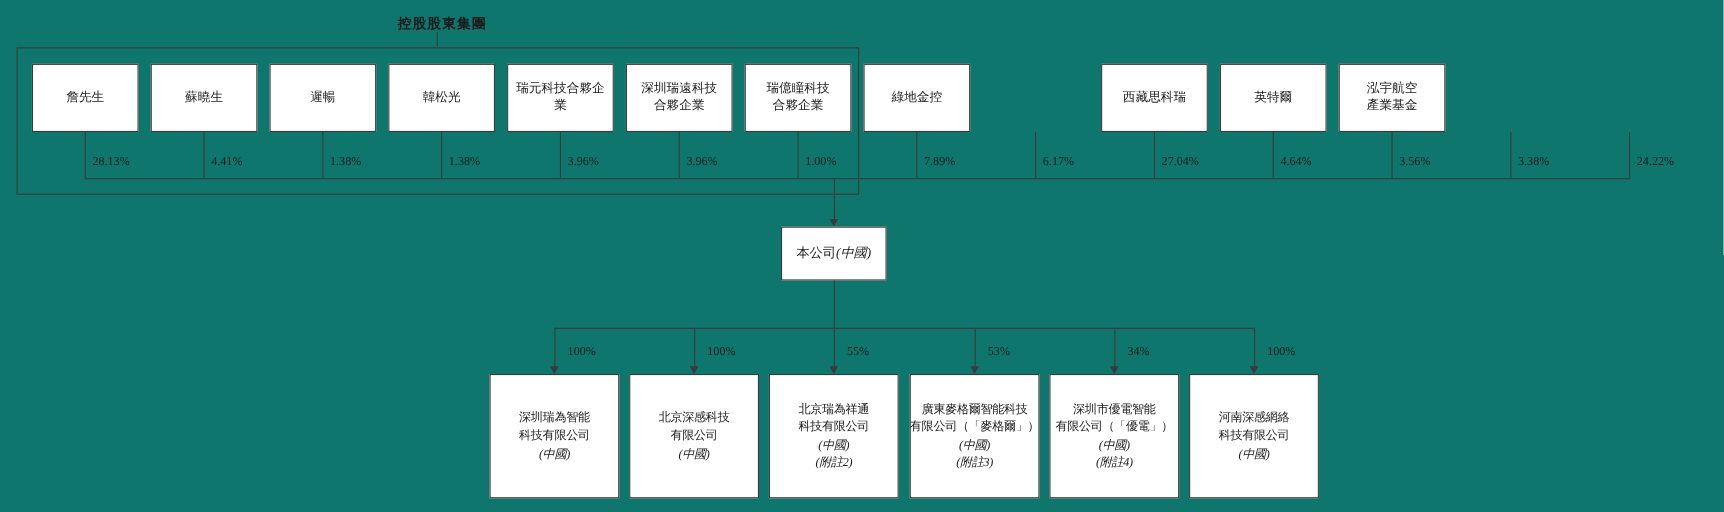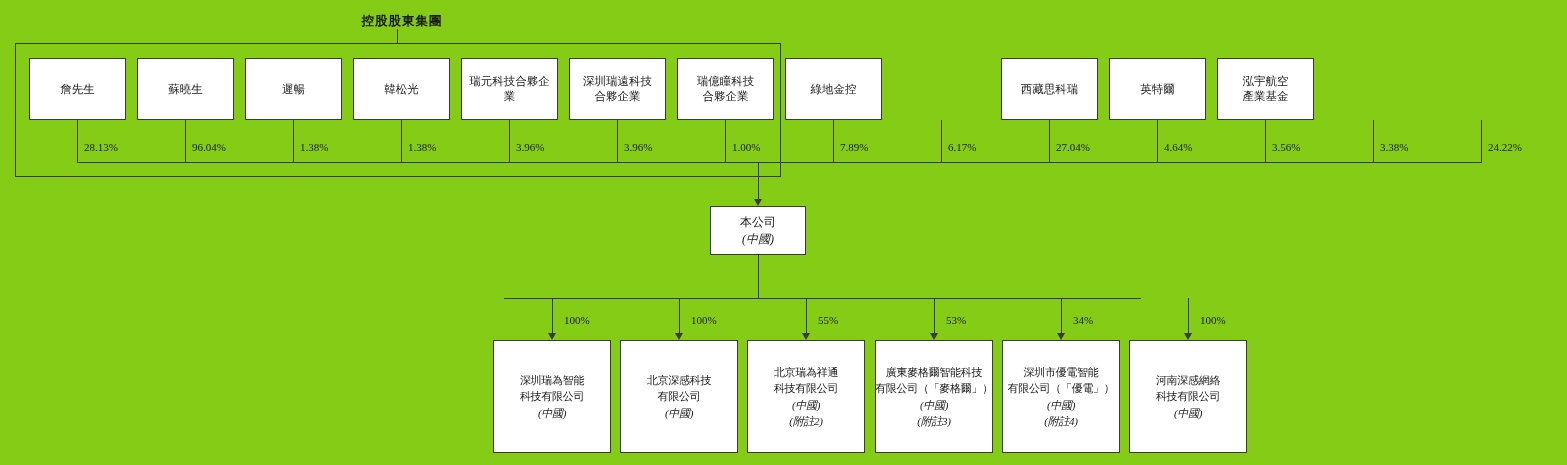--- a/index.html
+++ b/index.html
@@ -1,19 +1,19 @@
 <!DOCTYPE html>
 <html><head>
 <meta charset="utf-8">
 <style>
   html,body{margin:0;padding:0;background:#ffffff;}
   #canvas{
     position:relative;
     width:1567px;height:465px;
-    background:#84cc16;
+    background:#0f766e;
     font-family:"Liberation Serif","DejaVu Serif",serif;
     color:#1a1a1a;
     overflow:hidden;
   }
   .hline,.vline{position:absolute;background:#3a3a3a;}
   .hline{height:1px;}
   .vline{width:1px;}
 
   
   #group-label{
@@ -44,28 +44,28 @@
   #company-arrow-line{left:758px;top:162px;height:37px;}
   .arrowhead{
     position:absolute;width:0;height:0;
     border-left:4px solid transparent;border-right:4px solid transparent;
     border-top:7px solid #3a3a3a;
   }
   #company-arrow-head{left:754px;top:199px;}
   #company-box{
     position:absolute;left:710px;top:206px;width:96px;height:49px;
     border:1px solid #3a3a3a;box-sizing:border-box;background:#fff;
-    display:flex;flex-direction:column;align-items:center;justify-content:center;
+    display:flex;align-items:center;justify-content:center;
     font-size:12px;line-height:1.35;text-align:center;
   }
   #company-drop{left:758px;top:255px;height:43px;}
   #distributor{left:504px;top:298px;width:637px;}
 
   
-  .cell-sub{position:absolute;top:298px;width:118px;height:160px;margin-left:48px;}
+  .cell-sub{position:absolute;top:298px;width:118px;height:160px;}
   .sub-arrow-line{position:absolute;left:59px;top:0;width:1px;height:35px;background:#3a3a3a;}
   .sub-arrow-head{left:55px;top:35px;}
   .subpct{position:absolute;left:71px;top:16px;font-size:11px;white-space:nowrap;}
   .subbox{
     position:absolute;left:0;top:42px;width:118px;height:113px;
     border:1px solid #3a3a3a;box-sizing:border-box;background:#fff;
     display:flex;flex-direction:column;align-items:center;justify-content:center;
     font-size:11px;line-height:1.5;text-align:center;
   }
   .ln{white-space:nowrap;letter-spacing:-0.3px;}
@@ -86,21 +86,21 @@
         <span class="shname">詹先生</span>
       </div>
     <div class="drop"></div>
     <div class="shpct">28.13%</div>
   </div>
   <div class="cell-sh" style="left:137px">
     <div class="shbox">
         <span class="shname">蘇曉生</span>
       </div>
     <div class="drop"></div>
-    <div class="shpct">96.04%</div>
+    <div class="shpct">4.41%</div>
   </div>
   <div class="cell-sh" style="left:245px">
     <div class="shbox">
         <span class="shname">遲暢</span>
       </div>
     <div class="drop"></div>
     <div class="shpct">1.38%</div>
   </div>
   <div class="cell-sh" style="left:353px">
     <div class="shbox">

